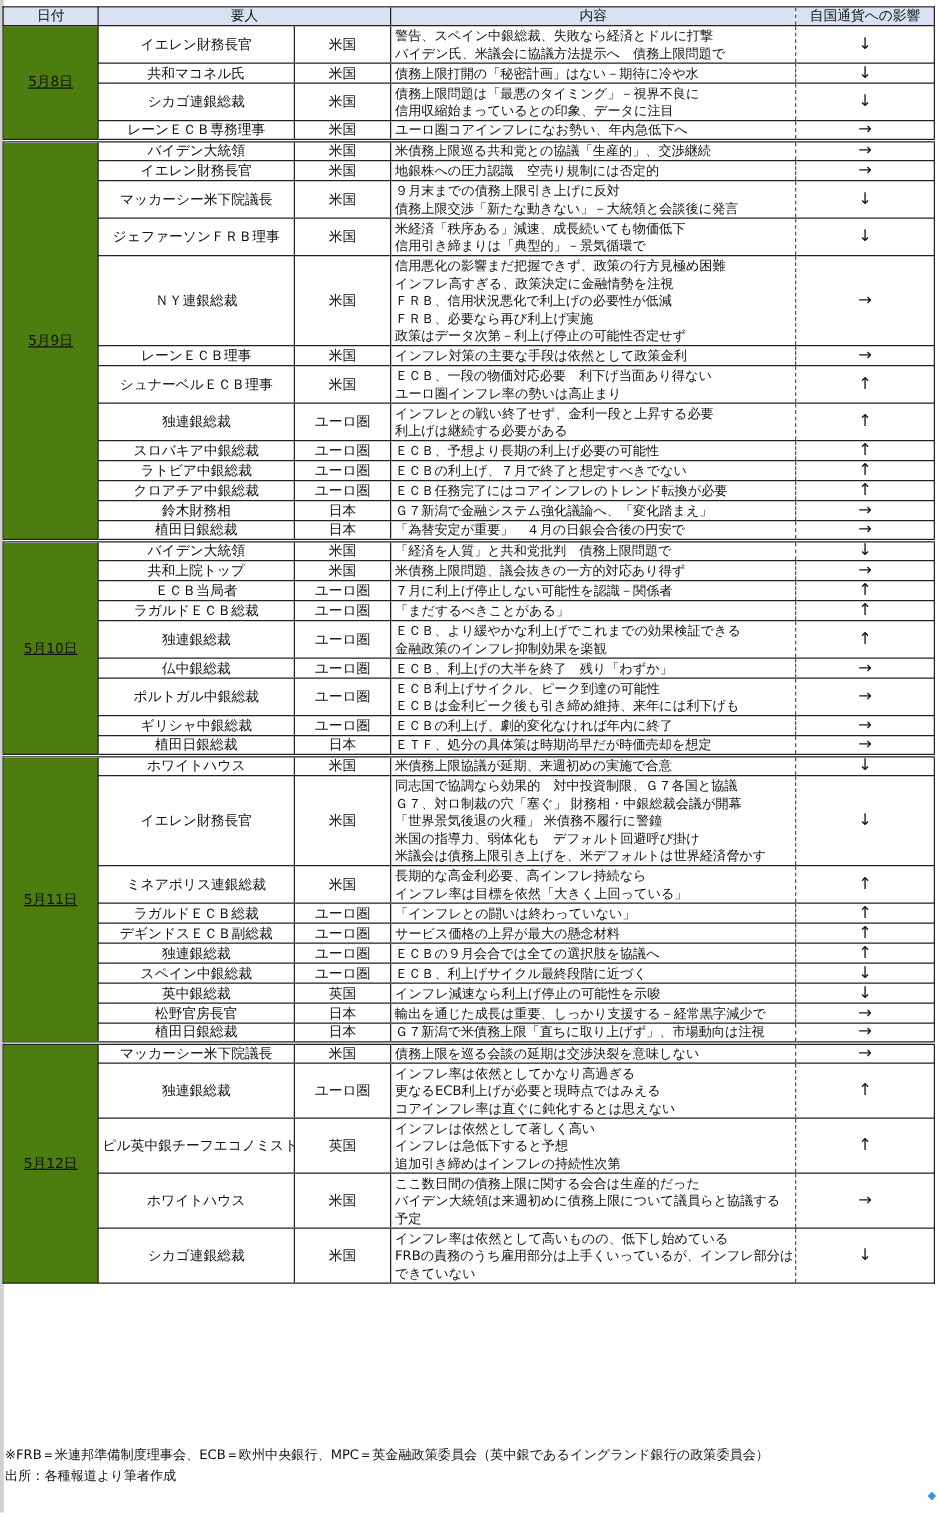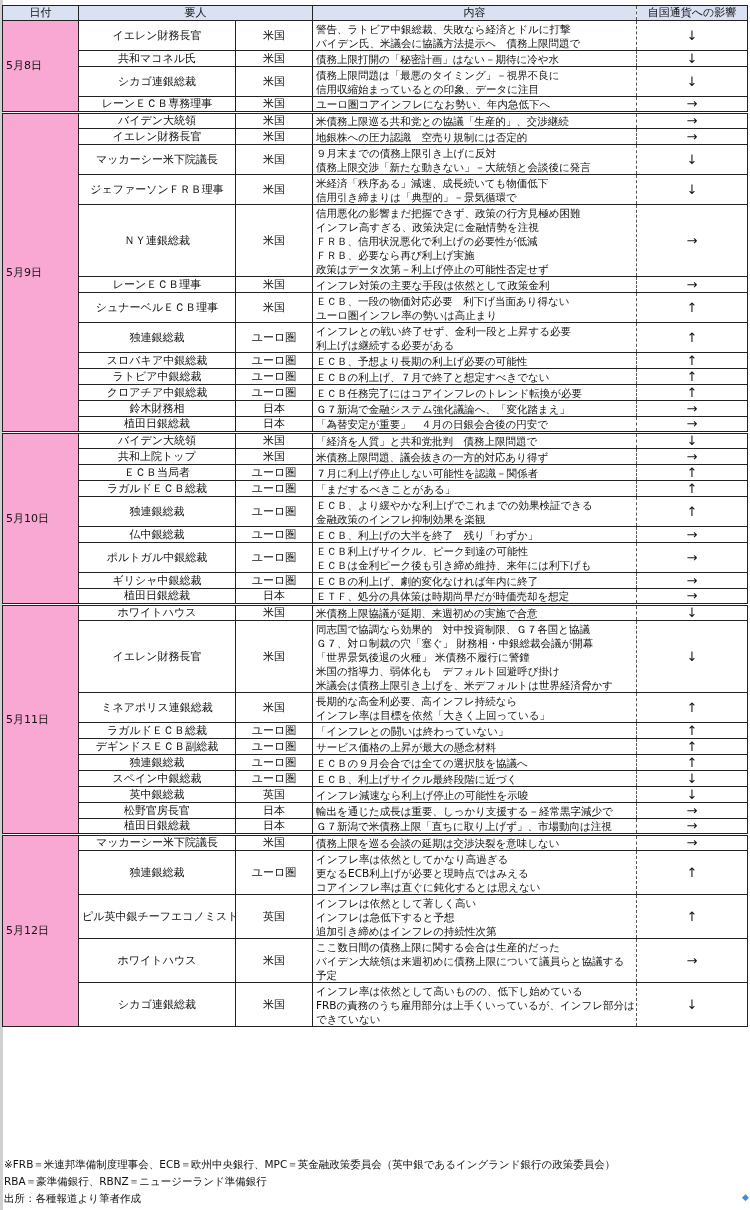--- a/index.html
+++ b/index.html
@@ -13,21 +13,21 @@
     position: absolute; left: 2px; top: 5px; width: 745px;
     border-collapse: collapse; table-layout: fixed;
   }
   table.main th, table.main td {
     border: 1px solid #222; padding: 0 3px; line-height: 14px;
     vertical-align: middle; overflow: hidden; white-space: nowrap;
   }
   table.main td.dash, table.main th.dash { border-right: 1px dashed #555; }
   table.main td.dashl, table.main th.dashl { border-left: 1px dashed #555; }
   th { font-weight: normal; background: #d9e1f2; text-align: center; height: 14px; }
-  td.date { background: #f9a8d4; vertical-align: top; padding-top: 1px; }
+  td.date { background: #4d7c0f; vertical-align: top; text-align: center; padding-top: 1px; text-decoration: underline; }
   td.who { text-align: center; }
   td.region { text-align: center; }
   td.content { text-align: left; padding-left: 2px; font-size: 10.5px; }
   td.impact { text-align: center; font-size: 13px; }
   tr.group-start > td { border-top: 3px double #222; }
   .line { display: block; }
   .footer { position: absolute; left: 4px; top: 1156px; font-size: 10.5px; line-height: 17px; }
   .scroll-mark { position: absolute; right: 2px; top: 1192px; width: 6px; height: 8px; color: #3a8fd8; font-size: 9px; }
 </style>
 </head>
@@ -50,21 +50,21 @@
       <th class="dash">内容</th>
       <th class="dashl">自国通貨への影響</th>
     </tr>
   </thead>
   <tbody id="tbody">
       <tr style="height: 30px;">
         <td class="date" rowspan="4">5月8日</td>
         <td class="who dash">イエレン財務長官</td>
         <td class="region dash">米国</td>
         <td class="content dash">
-          <span class="line">警告、ラトビア中銀総裁、失敗なら経済とドルに打撃</span>
+          <span class="line">警告、スペイン中銀総裁、失敗なら経済とドルに打撃</span>
           <span class="line">バイデン氏、米議会に協議方法提示へ　債務上限問題で</span>
         </td>
         <td class="impact dashl">↓</td>
       </tr>
       <tr style="height: 16px;">
         <td class="who dash">共和マコネル氏</td>
         <td class="region dash">米国</td>
         <td class="content dash">
           <span class="line">債務上限打開の「秘密計画」はない－期待に冷や水</span>
         </td>
@@ -408,17 +408,16 @@
           <span class="line">FRBの責務のうち雇用部分は上手くいっているが、インフレ部分は</span>
           <span class="line">できていない</span>
         </td>
         <td class="impact dashl">↓</td>
       </tr>
     </tbody>
 </table>
 
 <div class="footer">
   <div>※FRB＝米連邦準備制度理事会、ECB＝欧州中央銀行、MPC＝英金融政策委員会（英中銀であるイングランド銀行の政策委員会）</div>
-  <div>RBA＝豪準備銀行、RBNZ＝ニュージーランド準備銀行</div>
   <div>出所：各種報道より筆者作成</div>
 </div>
 
 <div class="scroll-mark">◆</div>
 
 </body></html>

